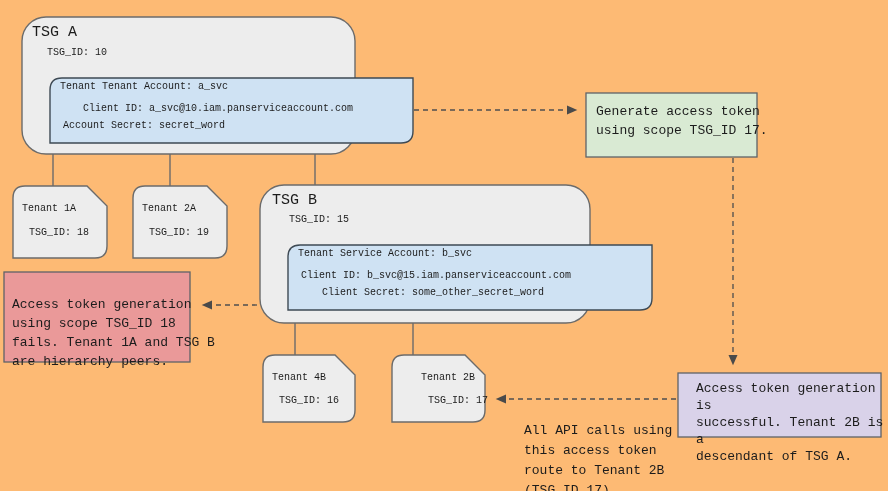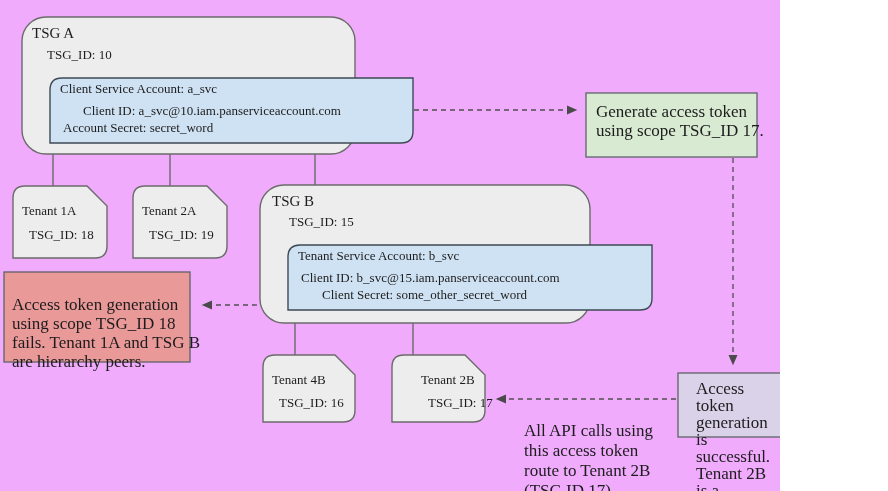--- a/index.html
+++ b/index.html
@@ -1,28 +1,28 @@
 <!DOCTYPE html>
 <html><head>
 <meta charset="utf-8">
 <style>
   html,body{margin:0;padding:0;background:#ffffff;}
   #canvas{
     position:relative;
-    width:780px;height:491px;
-    background:#f0abfc;
-    font-family:Liberation Serif, serif;
+    width:888px;height:491px;
+    background:#fdba74;
+    font-family:Liberation Mono, monospace;
     color:#1c1c1c;
     overflow:hidden;
   }
   #shapes{position:absolute;left:0;top:0;}
   .txt{position:absolute;white-space:nowrap;line-height:1.25;}
   .title{font-size:15px;}
-  .body{font-size:13px;}
-  .note{font-size:17px;white-space:pre-line;}
+  .body{font-size:10px;}
+  .note{font-size:13px;white-space:pre-line;}
 </style>
 </head>
 <body>
 
 <div id="canvas">
 
   <svg id="shapes" width="888" height="491" viewBox="0 0 888 491">
     <defs>
       <marker id="arrow" markerWidth="9" markerHeight="8" refX="7" refY="3.5" orient="auto">
         <path d="M0,0 L8,3.5 L0,7 Z" fill="#4a4a4a"></path>
@@ -56,21 +56,21 @@
       <line x1="414" y1="110" x2="576" y2="110" marker-end="url(#arrow)"></line>
       <line x1="733" y1="158" x2="733" y2="364" marker-end="url(#arrow)"></line>
       <line x1="676" y1="399" x2="497" y2="399" marker-end="url(#arrow)"></line>
       <line x1="257" y1="305" x2="203" y2="305" marker-end="url(#arrow)"></line>
     </g>
   </svg>
 
   <div class="txt title" style="left:32px;top:24px;">TSG A</div>
   <div class="txt body" style="left:47px;top:47px;">TSG_ID: 10</div>
 
-  <div class="txt body" style="left:60px;top:81px;">Client Service Account: a_svc</div>
+  <div class="txt body" style="left:60px;top:81px;">Tenant Tenant Account: a_svc</div>
   <div class="txt body" style="left:63px;top:103px;margin-left:20px;">Client ID: a_svc@10.iam.panserviceaccount.com</div>
   <div class="txt body" style="left:63px;top:120px;">Account Secret: secret_word</div>
 
   <div class="txt body" style="left:22px;top:203px;">Tenant 1A</div>
   <div class="txt body" style="left:29px;top:227px;">TSG_ID: 18</div>
   <div class="txt body" style="left:142px;top:203px;">Tenant 2A</div>
   <div class="txt body" style="left:149px;top:227px;">TSG_ID: 19</div>
 
   <div class="txt title" style="left:272px;top:192px;">TSG B</div>
   <div class="txt body" style="left:289px;top:214px;">TSG_ID: 15</div>

